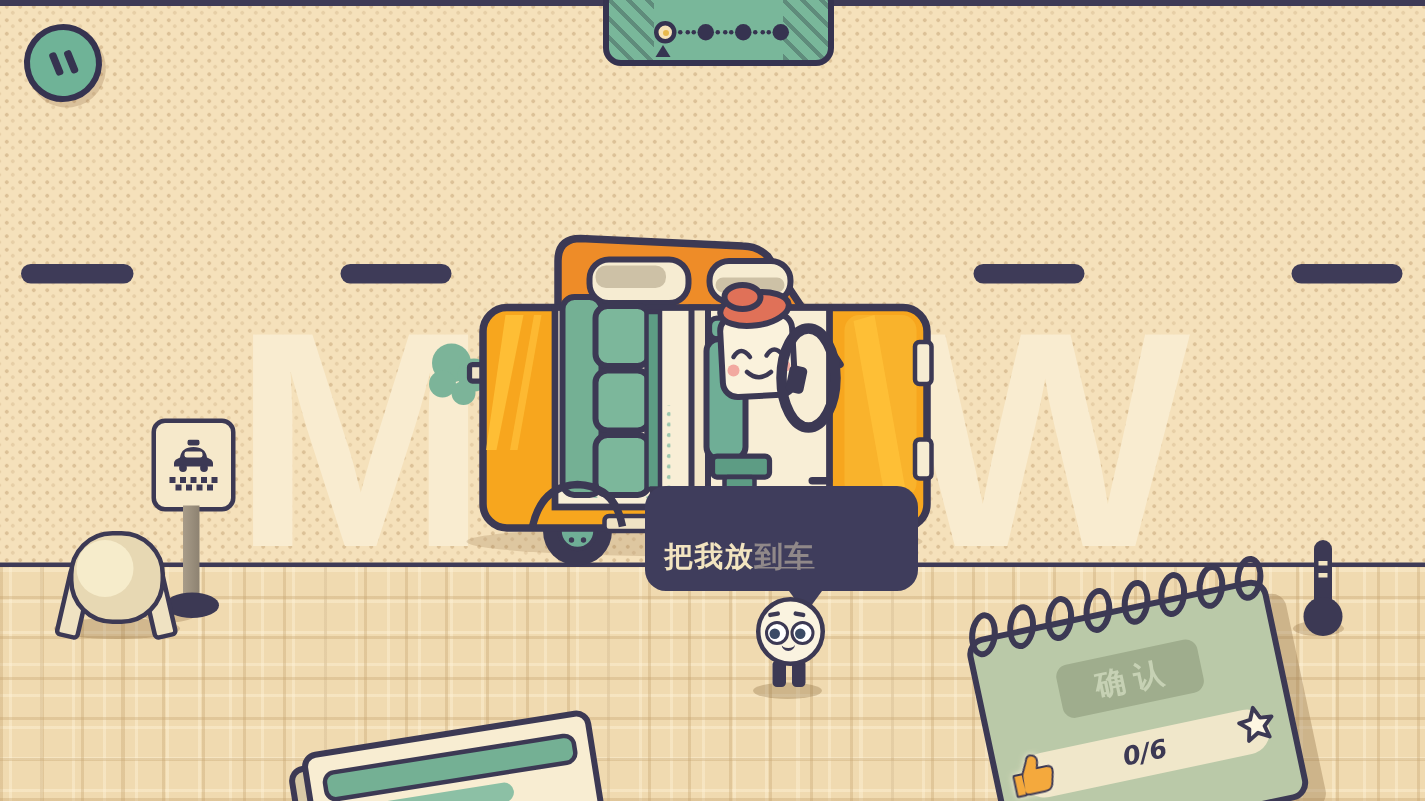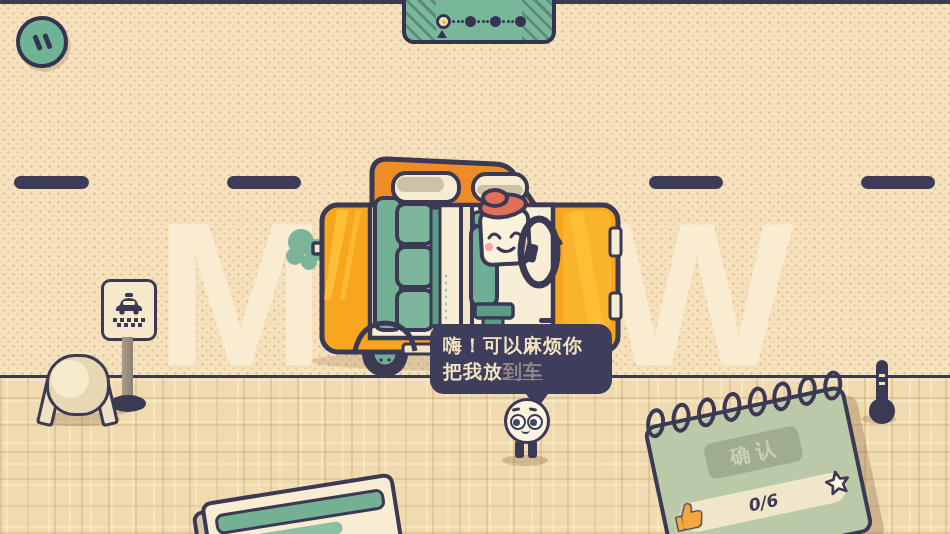--- a/index.html
+++ b/index.html
@@ -241,21 +241,21 @@
     </g>
 
     <rect x="152" y="178" width="118" height="13" fill="#f2e5c8" stroke="#3c3954" stroke-width="3.5"></rect>
     <rect x="120" y="196" width="82" height="10" rx="3" fill="#efe2c4" stroke="#3c3954" stroke-width="3"></rect>
 
     <path d="M72,203 Q78,176 102,175 Q127,176 132,203" fill="none" stroke="#3c3954" stroke-width="5"></path>
     <rect x="256" y="170" width="16" height="5" rx="2.5" fill="#3c3954"></rect>
   </svg>
 
   <div class="bubble">
-    <p><span>嗨！可以麻烦你</span><br>
+    <p><br>
        <span>把我放</span><span class="fade1">到车</span></p>
   </div>
 
   <div class="chara">
     <span class="shadow"></span>
     <span class="leg l"></span>
     <span class="leg r"></span>
     <span class="head">
       <span class="brow l"></span>
         <span class="brow r"></span>

